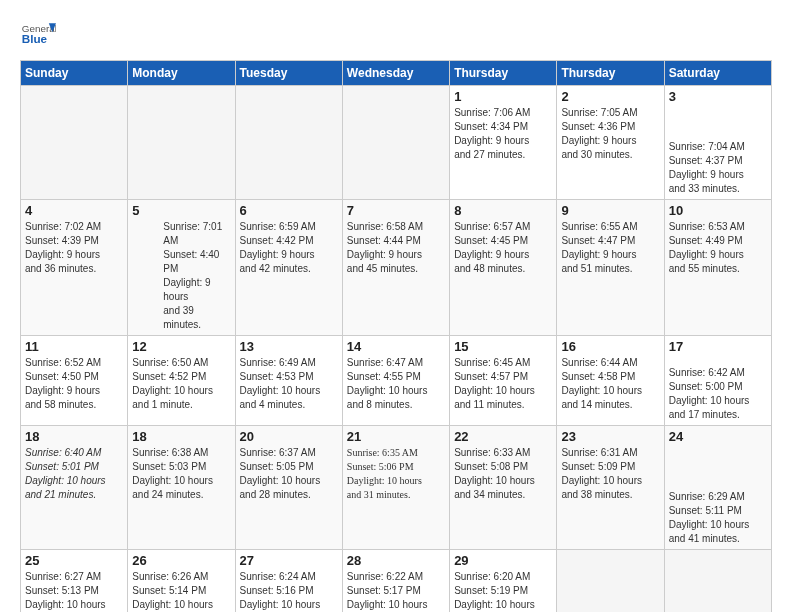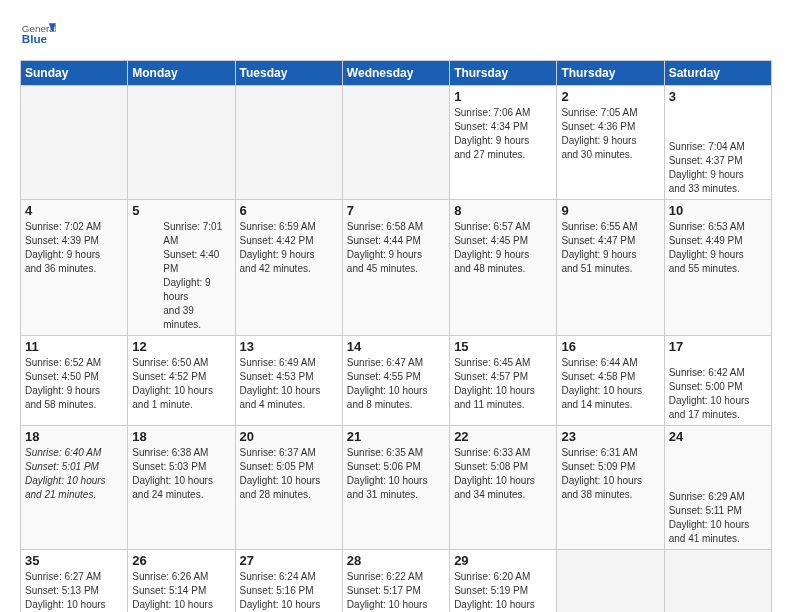--- a/index.html
+++ b/index.html
@@ -255,21 +255,21 @@
         </td>
         <td>
           <span class="day-num">20</span>
           <div class="day-info" style="white-space: pre-line;">Sunrise: 6:37 AM
 Sunset: 5:05 PM
 Daylight: 10 hours
 and 28 minutes.</div>
         </td>
         <td>
           <span class="day-num">21</span>
-          <div class="day-info" style="white-space: pre-line;">Sunrise: 6:35 AM
+          <div class="day-info" style="white-space: pre-line; font-family: Liberation Serif, serif;">Sunrise: 6:35 AM
 Sunset: 5:06 PM
 Daylight: 10 hours
 and 31 minutes.</div>
         </td>
         <td>
           <span class="day-num">22</span>
           <div class="day-info" style="white-space: pre-line;">Sunrise: 6:33 AM
 Sunset: 5:08 PM
 Daylight: 10 hours
 and 34 minutes.</div>
@@ -284,21 +284,21 @@
         <td>
           <span class="day-num">24</span>
           <div class="day-info" style="white-space: pre-line; margin-top: 46px;">Sunrise: 6:29 AM
 Sunset: 5:11 PM
 Daylight: 10 hours
 and 41 minutes.</div>
         </td>
       </tr>
       <tr>
         <td>
-          <span class="day-num">35</span>
+          <span class="day-num">25</span>
           <div class="day-info" style="white-space: pre-line;">Sunrise: 6:27 AM
 Sunset: 5:13 PM
 Daylight: 10 hours
 and 45 minutes.</div>
         </td>
         <td>
           <span class="day-num">26</span>
           <div class="day-info" style="white-space: pre-line;">Sunrise: 6:26 AM
 Sunset: 5:14 PM
 Daylight: 10 hours

